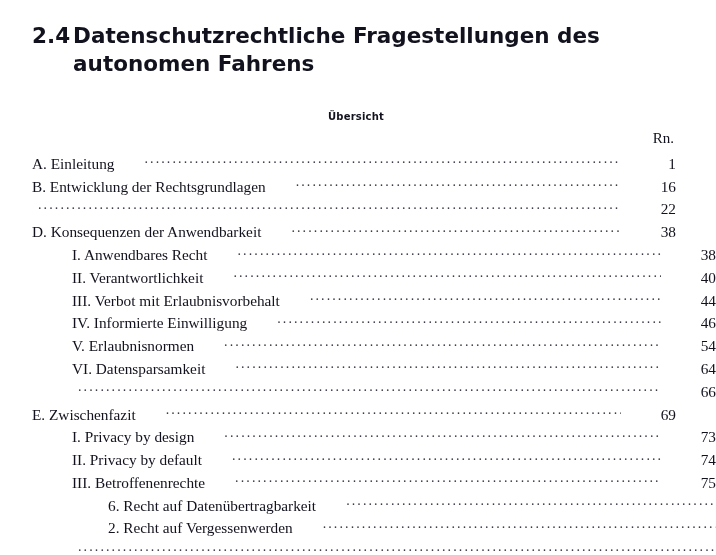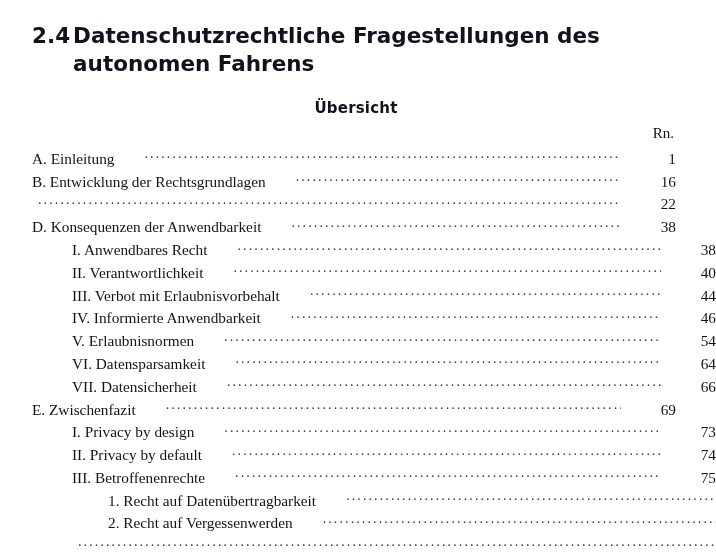--- a/index.html
+++ b/index.html
@@ -37,22 +37,22 @@
     margin-right: 3px;
   }
   .chapter-title {
     flex: 1 1 auto;
     max-width: 620px;
   }
   .overview-title {
     text-align: center;
     font-family: "DejaVu Sans", sans-serif;
     font-weight: bold;
-    font-size: 15px;
-    margin-top: 22px;
+    font-size: 10px;
+    margin-top: 34px;
     letter-spacing: 0.2px;
     color: #12121e;
   }
   .rn-header {
     text-align: right;
     font-size: 15px;
     font-family: "Liberation Serif", serif;
     margin-top: 8px;
     padding-right: 8px;
     color: #12121e;
@@ -148,36 +148,35 @@
         <span class="toc-label">II. Verantwortlichkeit</span>
         <span class="toc-dots"></span>
         <span class="toc-page">40</span>
       </div>
       <div class="toc-row lvl-1">
         <span class="toc-label">III. Verbot mit Erlaubnisvorbehalt</span>
         <span class="toc-dots"></span>
         <span class="toc-page">44</span>
       </div>
       <div class="toc-row lvl-1">
-        <span class="toc-label">IV. Informierte Anwendbarkeit</span>
+        <span class="toc-label">IV. Informierte Einwilligung</span>
         <span class="toc-dots"></span>
         <span class="toc-page">46</span>
       </div>
       <div class="toc-row lvl-1">
         <span class="toc-label">V. Erlaubnisnormen</span>
         <span class="toc-dots"></span>
         <span class="toc-page">54</span>
       </div>
       <div class="toc-row lvl-1">
         <span class="toc-label">VI. Datensparsamkeit</span>
         <span class="toc-dots"></span>
         <span class="toc-page">64</span>
       </div>
       <div class="toc-row lvl-1">
-        <span class="toc-label">VII. Datensicherheit</span>
         <span class="toc-dots"></span>
         <span class="toc-page">66</span>
       </div>
       <div class="toc-row lvl-0">
         <span class="toc-label">E. Zwischenfazit</span>
         <span class="toc-dots"></span>
         <span class="toc-page">69</span>
       </div>
       <div class="toc-row lvl-1">
         <span class="toc-label">I. Privacy by design</span>
@@ -188,21 +187,21 @@
         <span class="toc-label">II. Privacy by default</span>
         <span class="toc-dots"></span>
         <span class="toc-page">74</span>
       </div>
       <div class="toc-row lvl-1">
         <span class="toc-label">III. Betroffenenrechte</span>
         <span class="toc-dots"></span>
         <span class="toc-page">75</span>
       </div>
       <div class="toc-row lvl-2">
-        <span class="toc-label">1. Recht auf Datenübertragbarkeit</span>
+        <span class="toc-label">6. Recht auf Datenübertragbarkeit</span>
         <span class="toc-dots"></span>
       </div>
       <div class="toc-row lvl-2">
         <span class="toc-label">2. Recht auf Vergessenwerden</span>
         <span class="toc-dots"></span>
       </div>
       <div class="toc-row lvl-1">
         <span class="toc-dots"></span>
       </div>
     </div>

